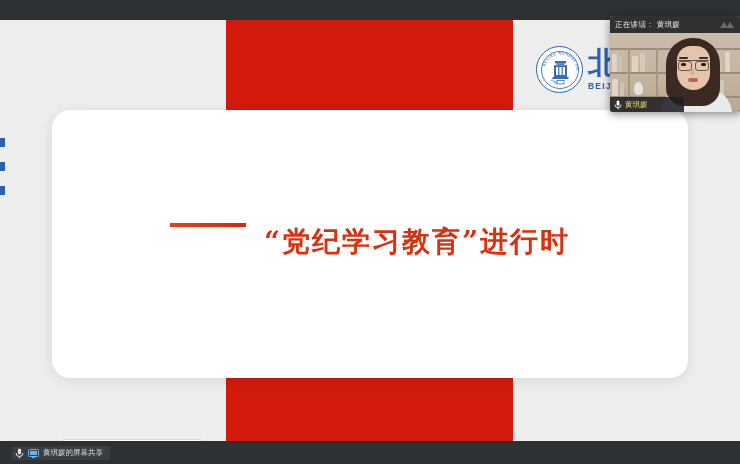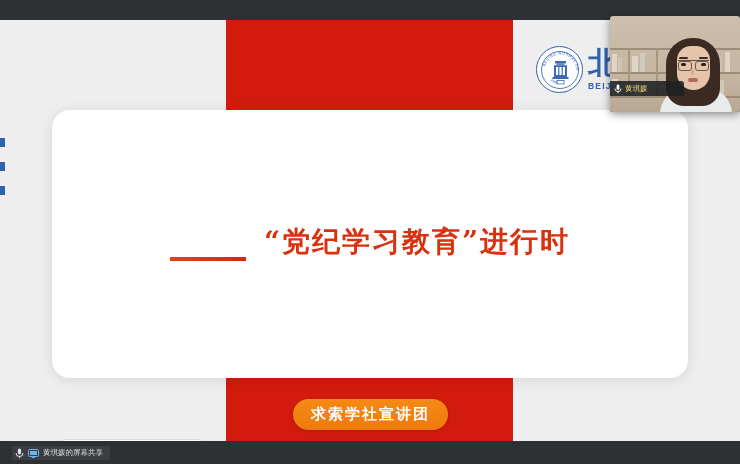--- a/index.html
+++ b/index.html
@@ -69,21 +69,21 @@
     font-family:"DejaVu Sans", sans-serif;
     font-size:45px; font-weight:700;
     letter-spacing:3px;
     background:linear-gradient(90deg,#d8341a 0%,#e8551f 22%,#e2401b 48%,#d9260f 72%,#cf1c08 100%);
     -webkit-background-clip:text; background-clip:text;
     -webkit-text-fill-color:transparent; color:#d9260f;
     text-shadow:0 0 0 rgba(0,0,0,0);
     white-space:nowrap;
   }
   .slide-sub {
-    display:flex; align-items:flex-end; gap:14px;
+    display:flex; align-items:flex-start; gap:14px;
     white-space:nowrap;
     margin-top:-4px;
   }
   .dash {
     display:inline-block; width:76px; height:4px;
     background:linear-gradient(90deg,#e0431c,#d9260f);
     margin-right:4px;
   }
   .slide-sub-text {
     font-family:"DejaVu Serif", serif;
@@ -186,21 +186,21 @@
   .mouth {
     position:absolute; left:30px; top:40px; width:10px; height:4px;
     background:#b9675e; border-radius:3px;
   }
   .nose {
     position:absolute; left:33px; top:31px; width:3px; height:6px;
     background:#d7ae94; border-radius:2px;
   }
 
   .vid-bottom {
-    position:absolute; left:0; bottom:16px; width:74px; height:15px;
+    position:absolute; left:0; bottom:0; width:74px; height:15px;
     background:rgba(30,32,35,.88);
     display:flex; align-items:center; gap:3px; padding:0 4px;
     z-index:4; border-top-right-radius:3px;
   }
   .vid-name {
     font-size:7.5px; color:#f0d96a;
     font-family:"DejaVu Sans", sans-serif; white-space:nowrap;
   }
 
   
@@ -266,21 +266,20 @@
       </div>
     </div>
 
     <div class="card">
       <div class="slide-sub">
         <span class="dash"></span>
         <span class="slide-sub-text">“党纪学习教育”进行时</span>
       </div>
     </div>
 
-    <div class="pill">求索学社宣讲团</div>
 
     <div class="searchbox">
       
     </div>
   </div>
 
   <div class="video">
 
     <div class="vid-scene">
       <div class="bg-wall"></div>
@@ -313,20 +312,27 @@
         <div class="brow" style="left:21px"></div>
         <div class="brow" style="left:41px"></div>
         <div class="eye" style="left:23px"></div>
         <div class="eye" style="left:43px"></div>
         <div class="glasses"></div>
         <div class="nose"></div>
         <div class="mouth"></div>
       </div>
     </div>
 
+    <div class="vid-top">
+      <span class="vid-top-label">正在讲话： 黄琪媛</span>
+      <svg class="collapse-icon" width="16" height="10" viewBox="0 0 16 10">
+        <path d="M1 8 L5 2 L9 8 Z" fill="#9b9b9b"></path>
+        <path d="M7 8 L11 2 L15 8 Z" fill="#9b9b9b"></path>
+      </svg>
+    </div>
 
     <div class="vid-bottom">
       <svg width="8" height="10" viewBox="0 0 8 10">
         <rect x="2.6" y="0.6" width="2.8" height="5.2" rx="1.4" fill="#ffffff"></rect>
         <path d="M1 4.6 a3 3 0 0 0 6 0" fill="none" stroke="#ffffff" stroke-width="0.9"></path>
         <rect x="3.6" y="7.2" width="0.9" height="2" fill="#ffffff"></rect>
       </svg>
       <span class="vid-name">黄琪媛</span>
     </div>
   </div>

